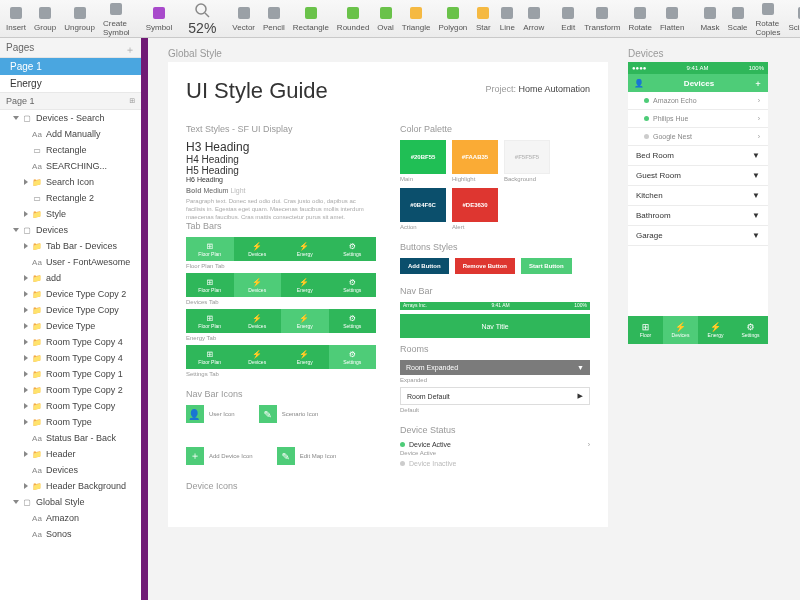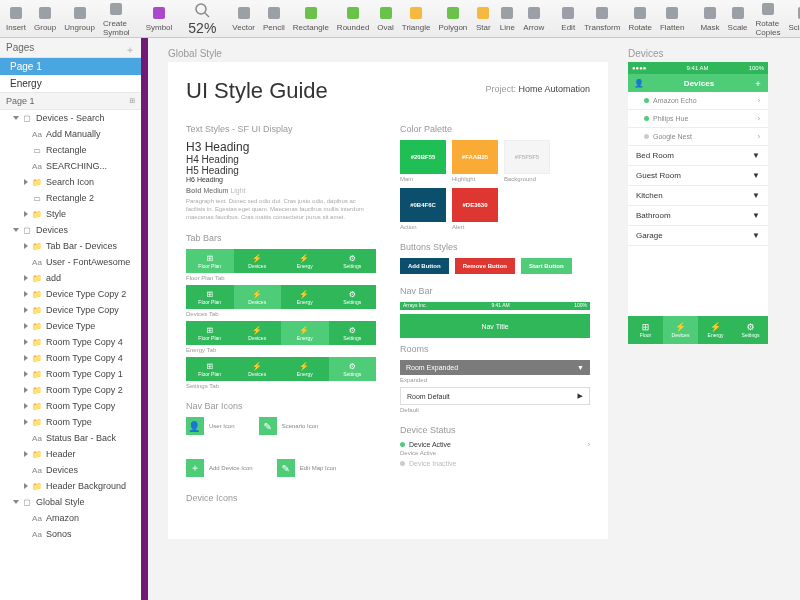--- a/index.html
+++ b/index.html
@@ -386,21 +386,21 @@
         <div class="c1">
           <div class="lbl">Text Styles - SF UI Display</div>
           <div class="ts">
               <h4>H3 Heading</h4>
               <h5>H4 Heading</h5>
               <h6>H5 Heading</h6>
               <div style="font-size:7px">H6 Heading</div>
           </div>
           <div class="w"><b>Bold</b> <span style="color:#666">Medium</span> <span style="color:#bbb">Light</span></div>
           <div class="pt">Paragraph text. Donec sed odio dui. Cras justo odio, dapibus ac facilisis in. Egestas eget quam. Maecenas faucibus mollis interdum maecenas faucibus. Cras mattis consectetur purus sit amet.</div>
-          <div class="lbl" style="margin-top:12px">Tab Bars</div>
+          <div class="lbl" style="margin-top:0">Tab Bars</div>
           <div id="tabsets">
               <div class="tabset">
                 <div class="tab on">
                   <div style="font-size:8px">⊞</div>
                   <div>Floor Plan</div>
                 </div>
                 <div class="tab off">
                   <div style="font-size:8px">⚡</div>
                   <div>Devices</div>
                 </div>

